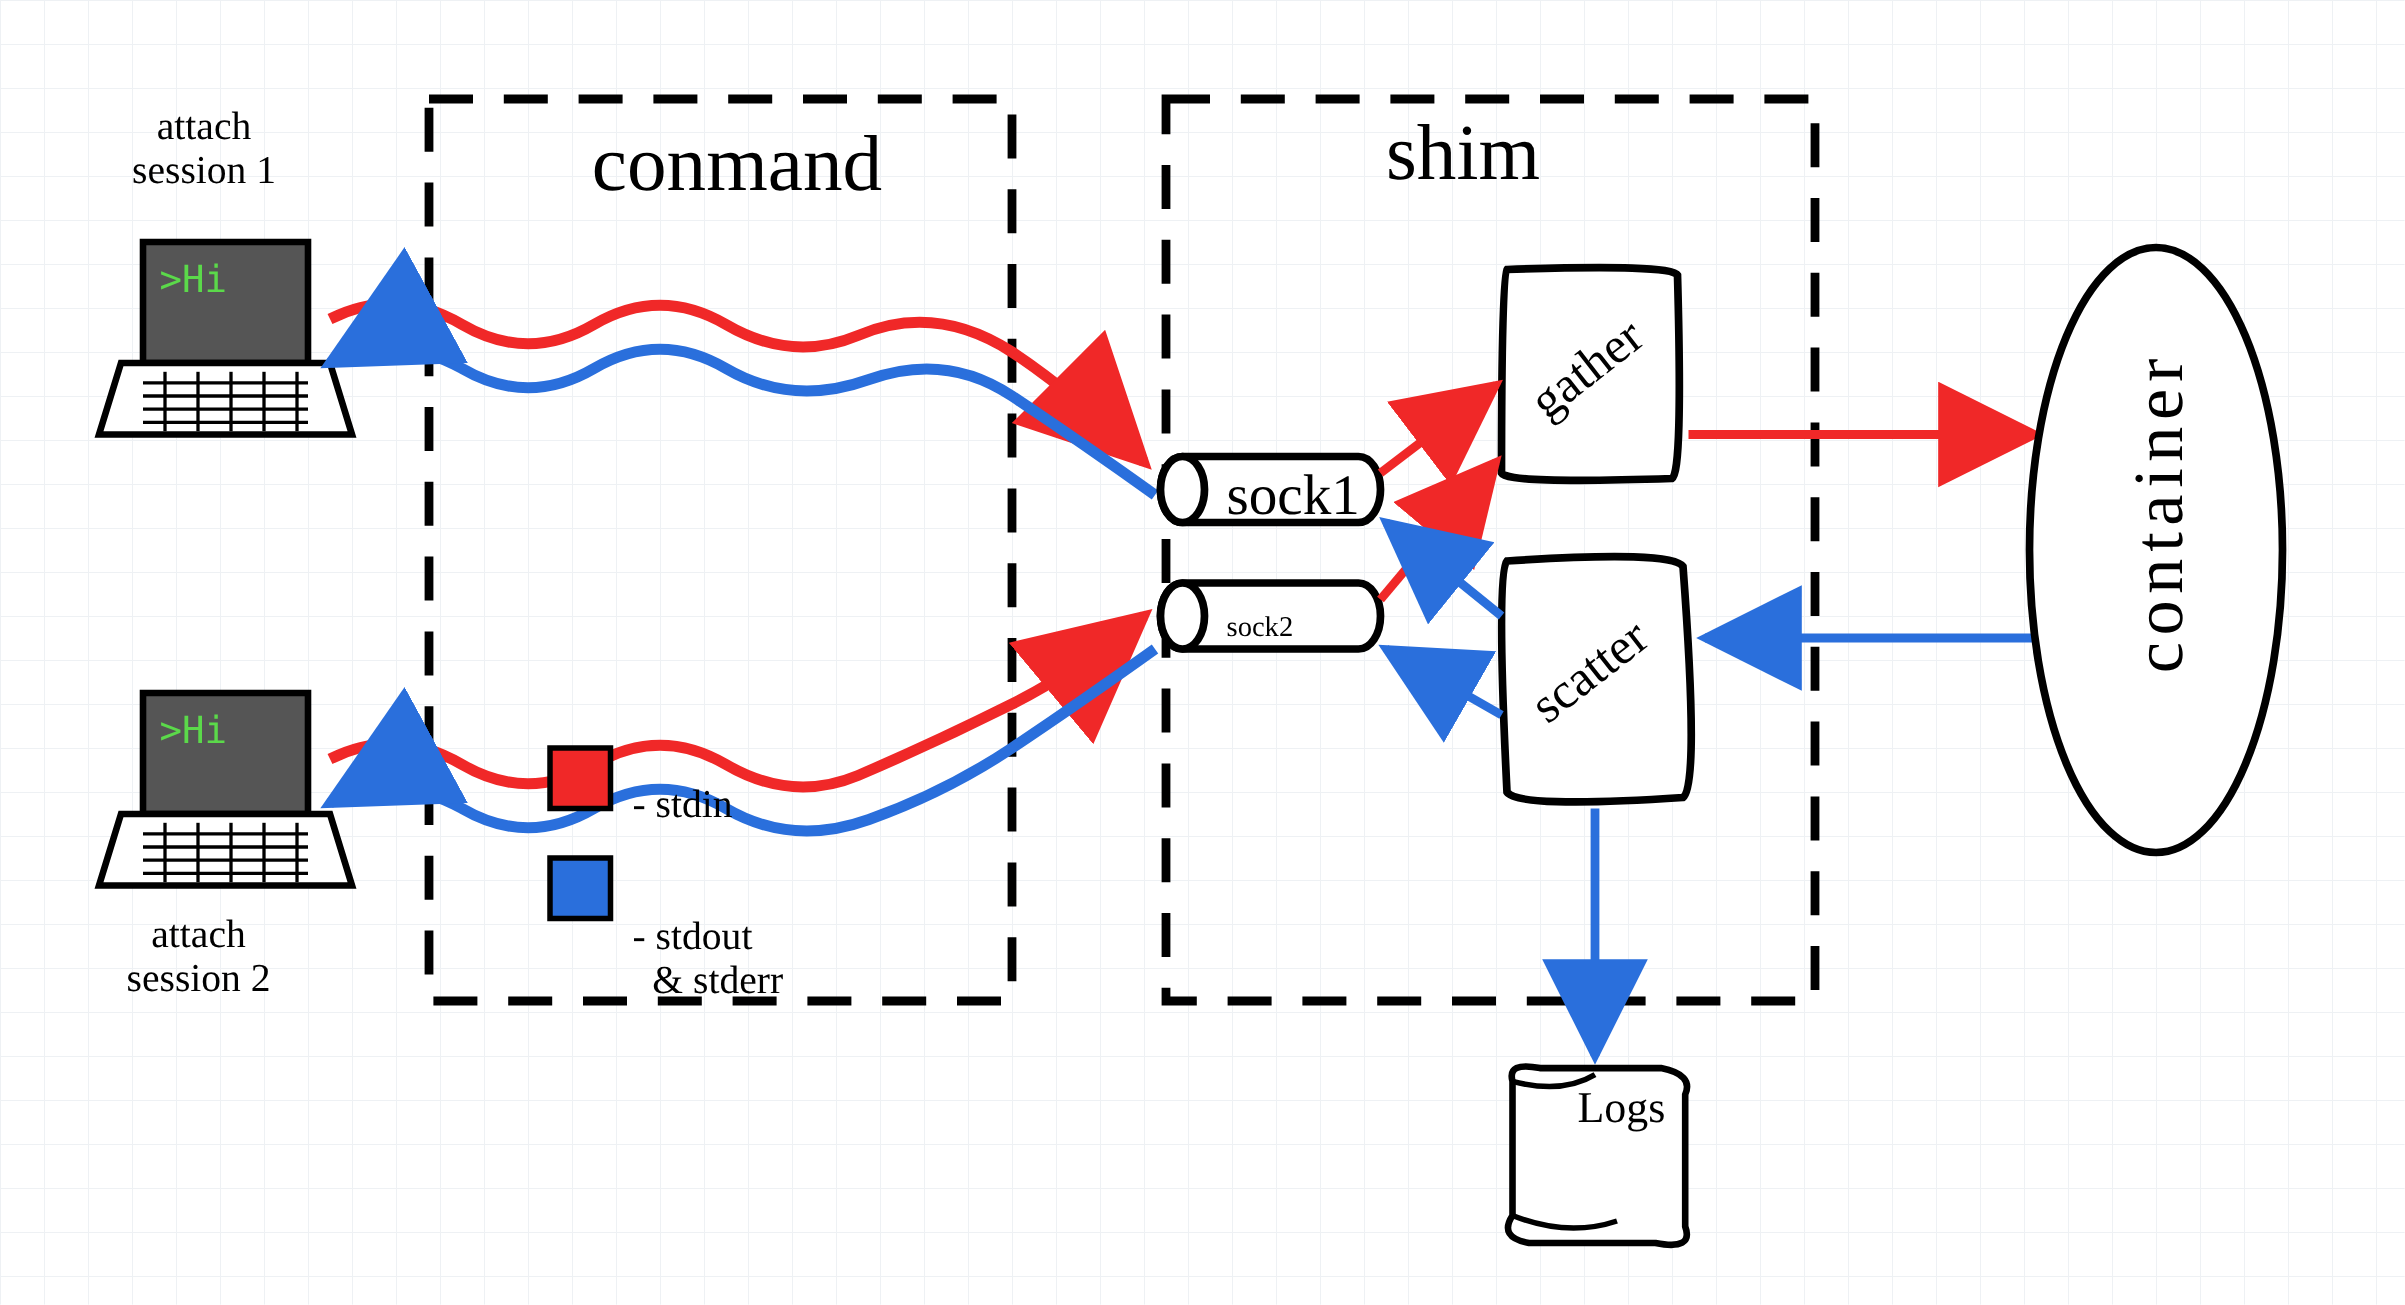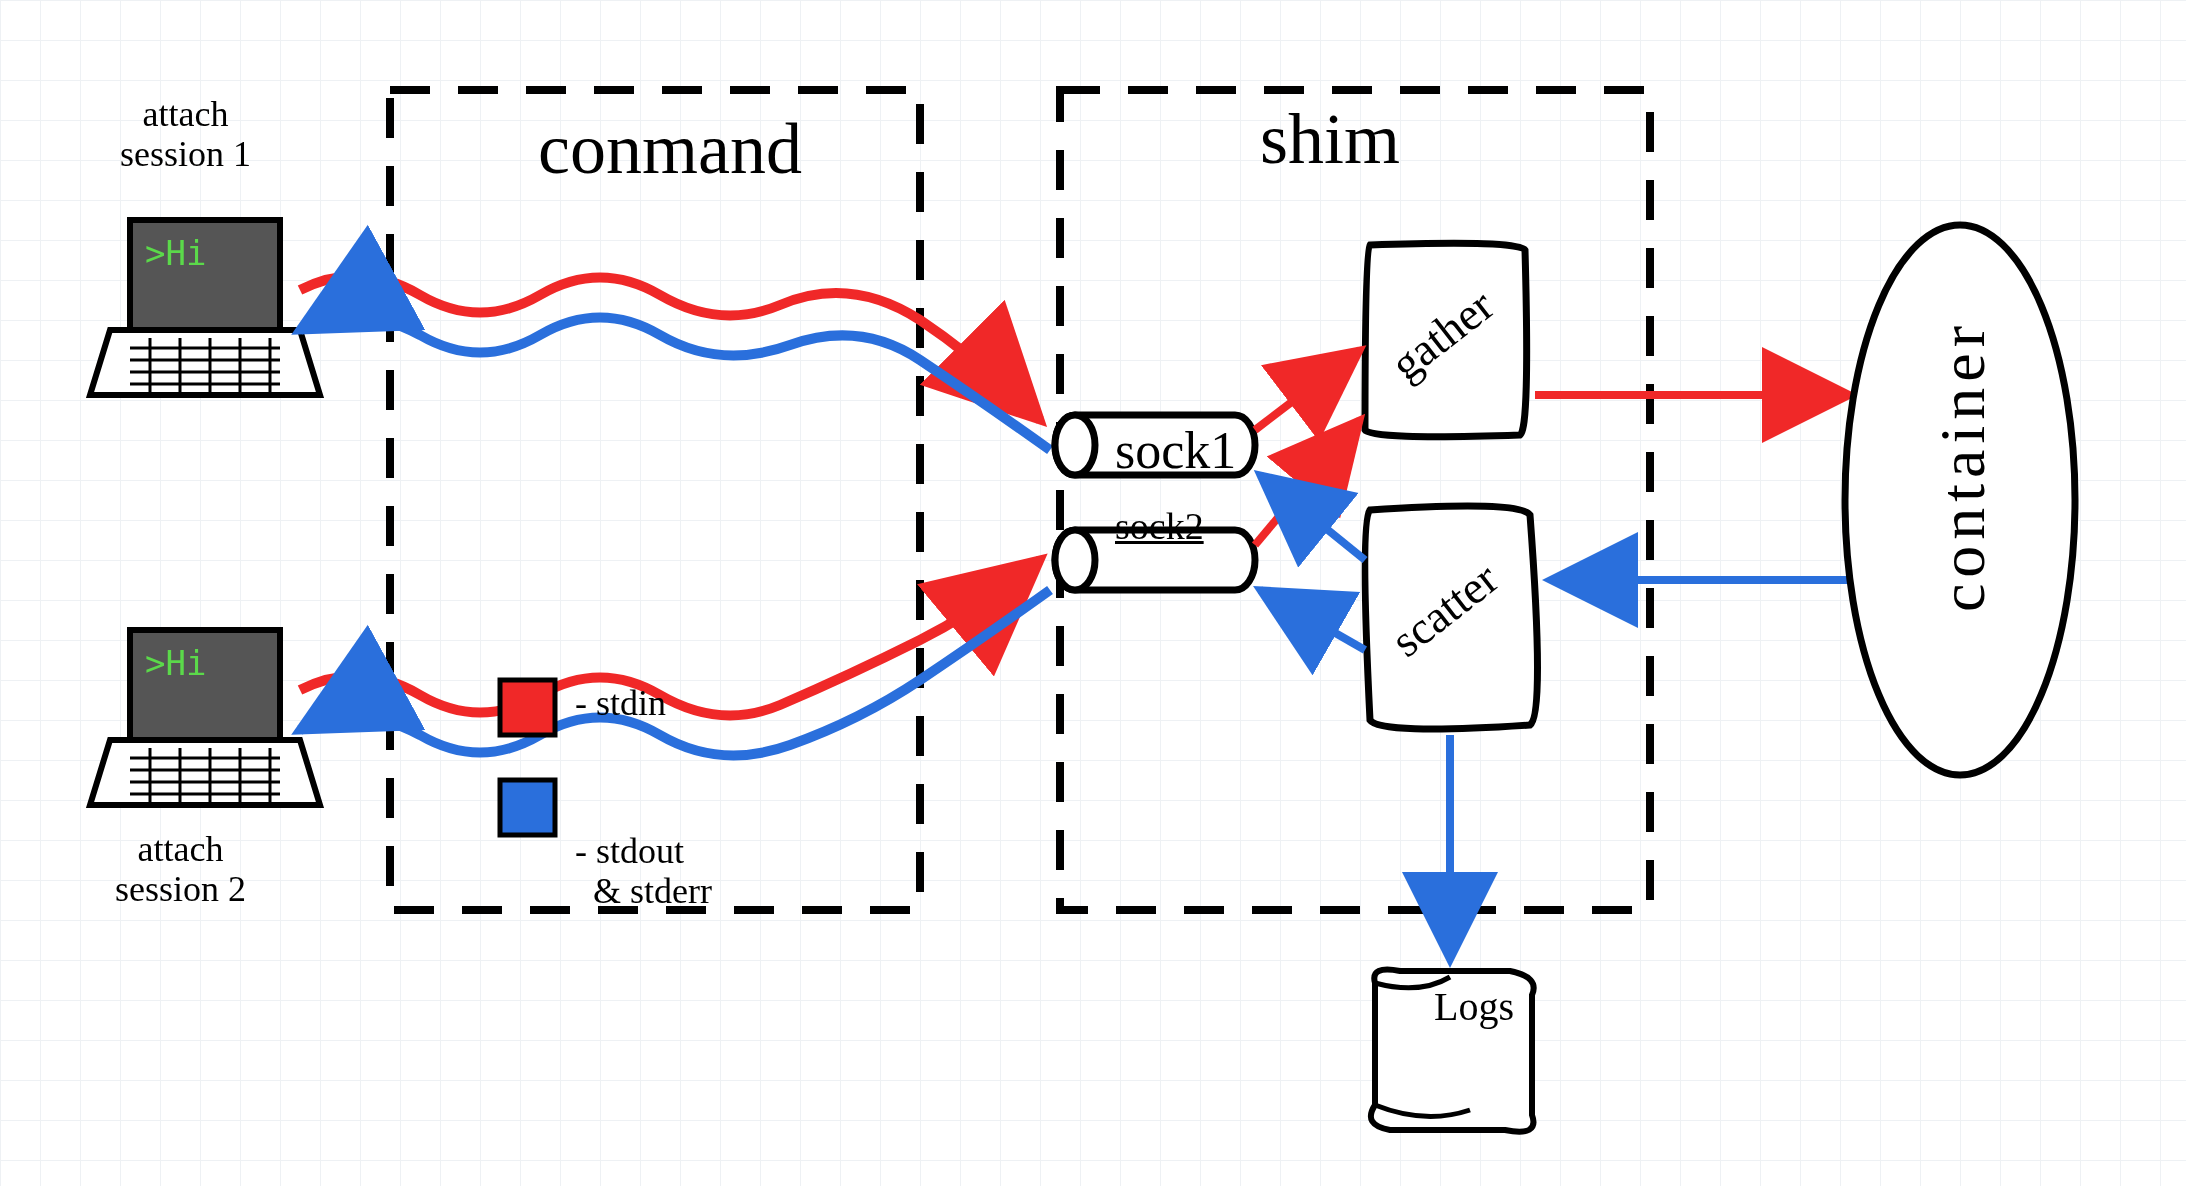--- a/index.html
+++ b/index.html
@@ -113,24 +113,24 @@
 
 <div class="lbl" style="left:120px;top:95px;text-align:center;">attach
 session 1</div>
 <div class="lbl" style="left:115px;top:830px;text-align:center;">attach
 session 2</div>
 
 <div class="lbl big" style="left:490px;top:110px;margin-left:48px;">conmand</div>
 <div class="lbl big" style="left:1260px;top:100px;text-align:center;">shim</div>
 
 <div class="lbl" style="left:1115px;top:422px;font-size:52px;">sock1</div>
-<div class="lbl" style="left:1115px;top:506px;font-size:38px;text-decoration:underline;">sock2</div>
+<div class="lbl" style="left:1115px;top:556px;font-size:26px;">sock2</div>
 
 <div class="lbl rot" style="left:1385px;top:310px;font-size:46px;">gather</div>
 <div class="lbl rot" style="left:1385px;top:585px;font-size:46px;">scatter</div>
 
 <div class="lbl" style="left:1410px;top:985px;font-size:40px;margin-left:24px;">Logs</div>
 
 <div class="lbl vrt" style="left:1928px;top:320px;">container</div>
 
-<div class="lbl" style="left:575px;top:684px;">- stdin</div>
+<div class="lbl" style="left:575px;top:712px;">- stdin</div>
 <div class="lbl" style="left:575px;top:788px;margin-top:44px;">- stdout
   &amp; stderr</div>
 
 </body></html>

